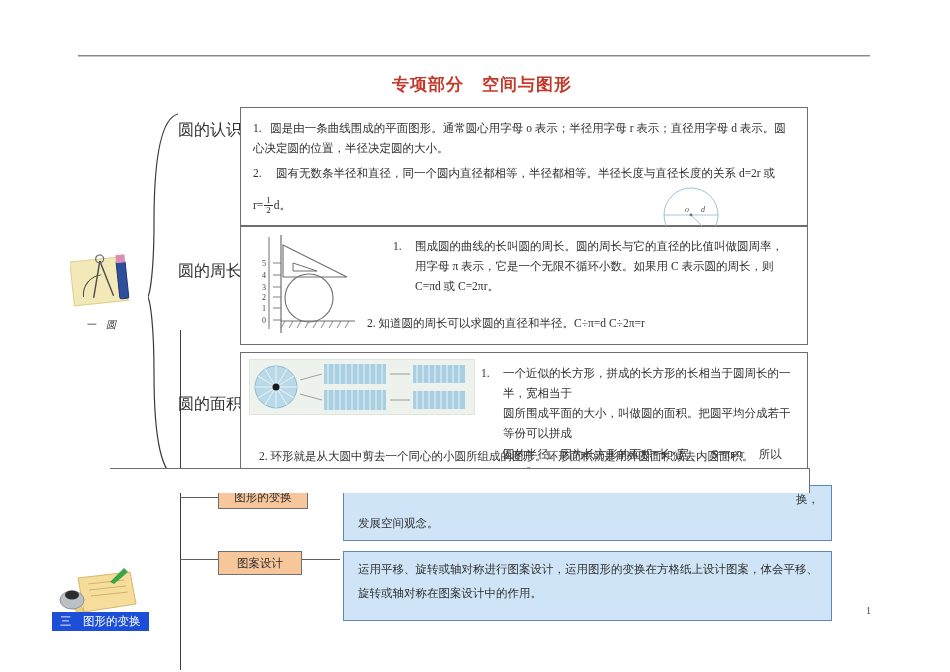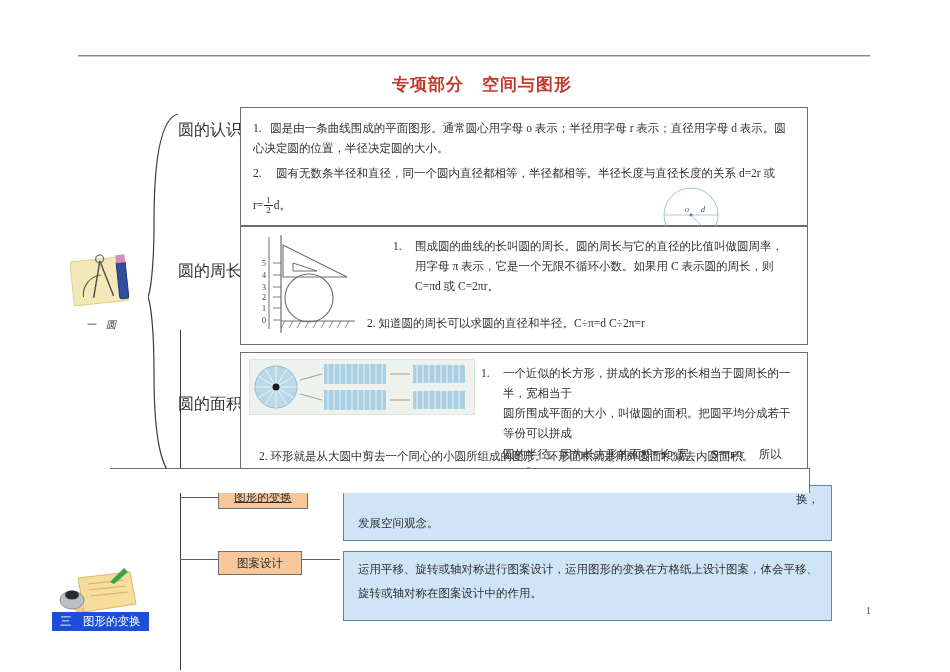--- a/index.html
+++ b/index.html
@@ -188,21 +188,21 @@
     position: absolute;
     background: #f7c69a;
     border: 1px solid #6f6f6f;
     box-sizing: border-box;
     font-size: 11.5px;
     color: #2f2f2f;
     text-align: center;
     line-height: 22px;
     height: 24px;
   }
-  .olabel-1 { left: 218px; top: 485px; width: 90px; text-decoration: underline; }
+  .olabel-1 { left: 218px; top: 485px; width: 90px; }
   .olabel-2 { left: 218px; top: 551px; width: 84px; font-family: Liberation Serif, serif; }
 
   
   .bbox {
     position: absolute;
     background: #cfe5f7;
     border: 1px solid #5b87b5;
     box-sizing: border-box;
     font-size: 11.5px;
     line-height: 2.05;

